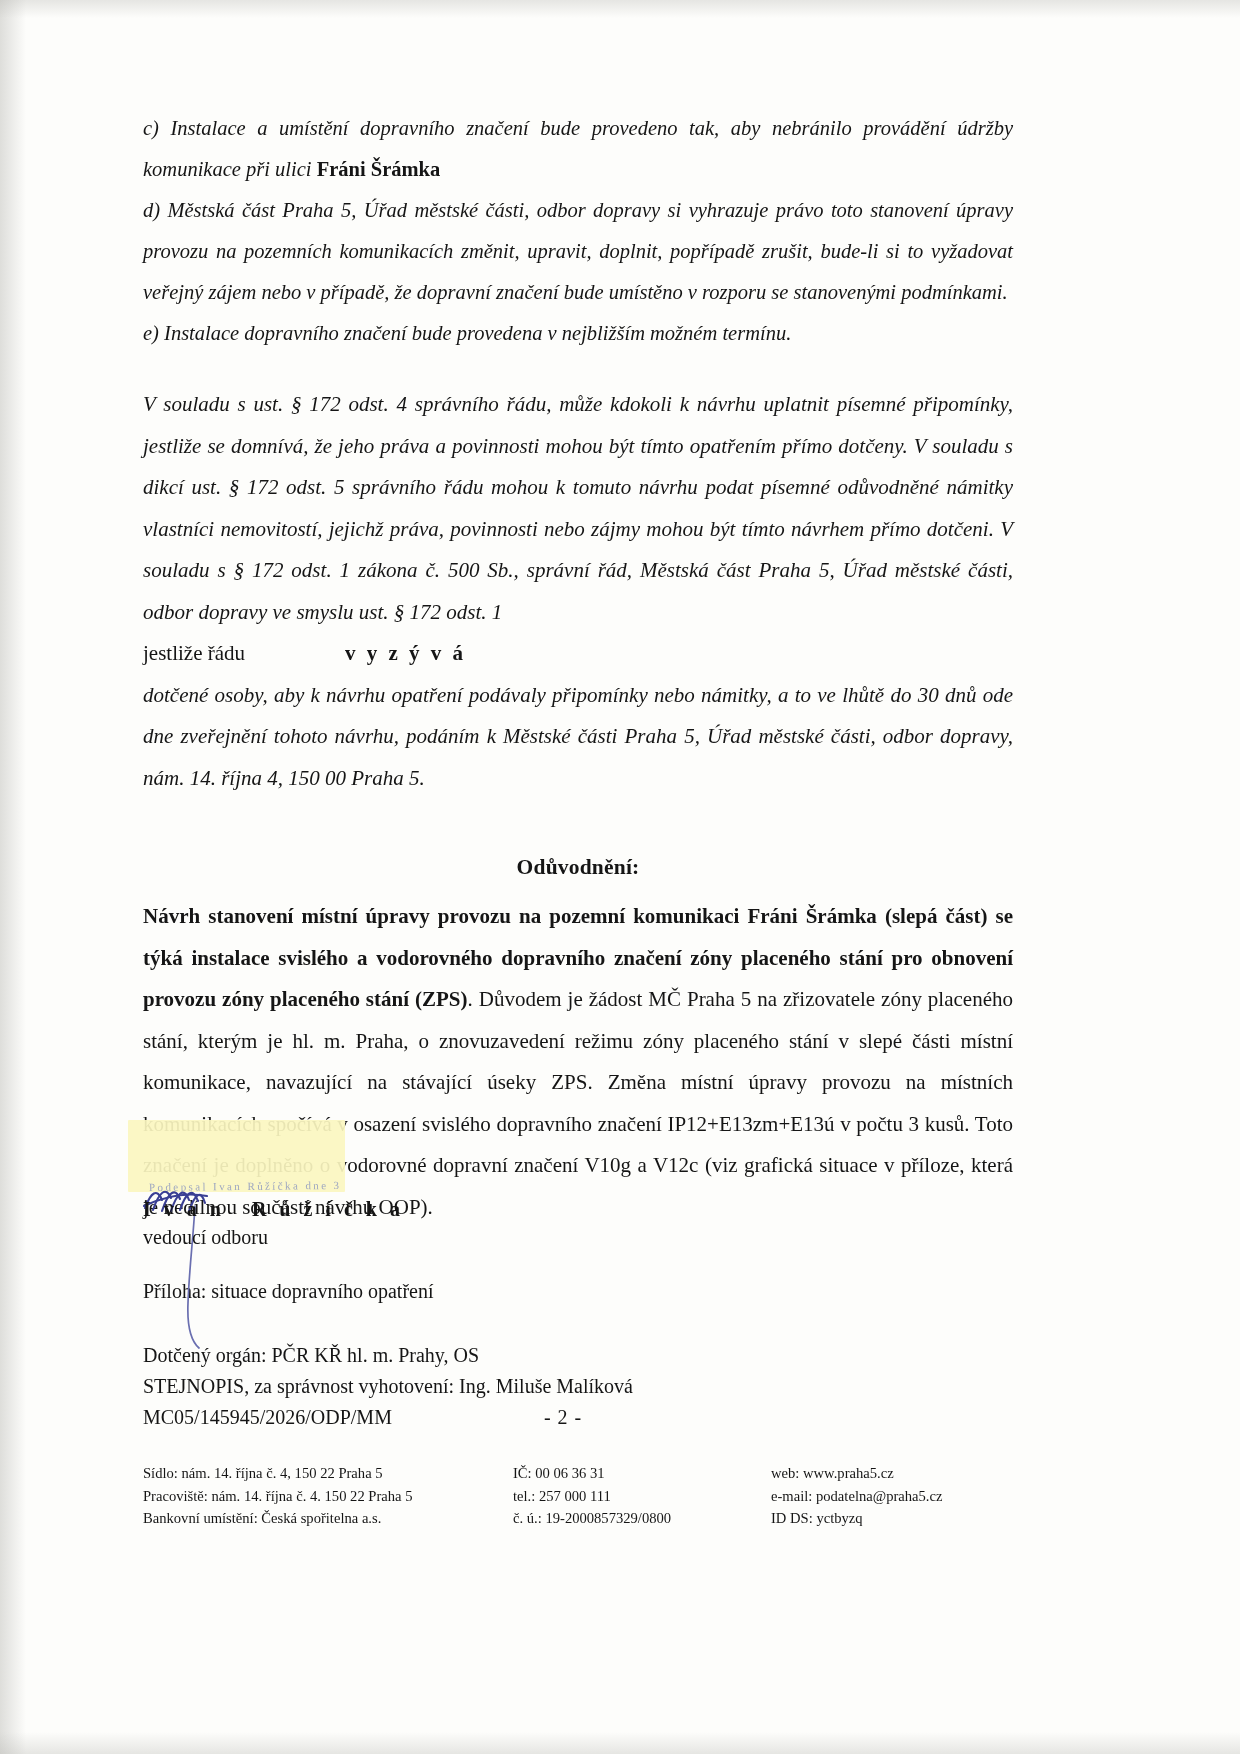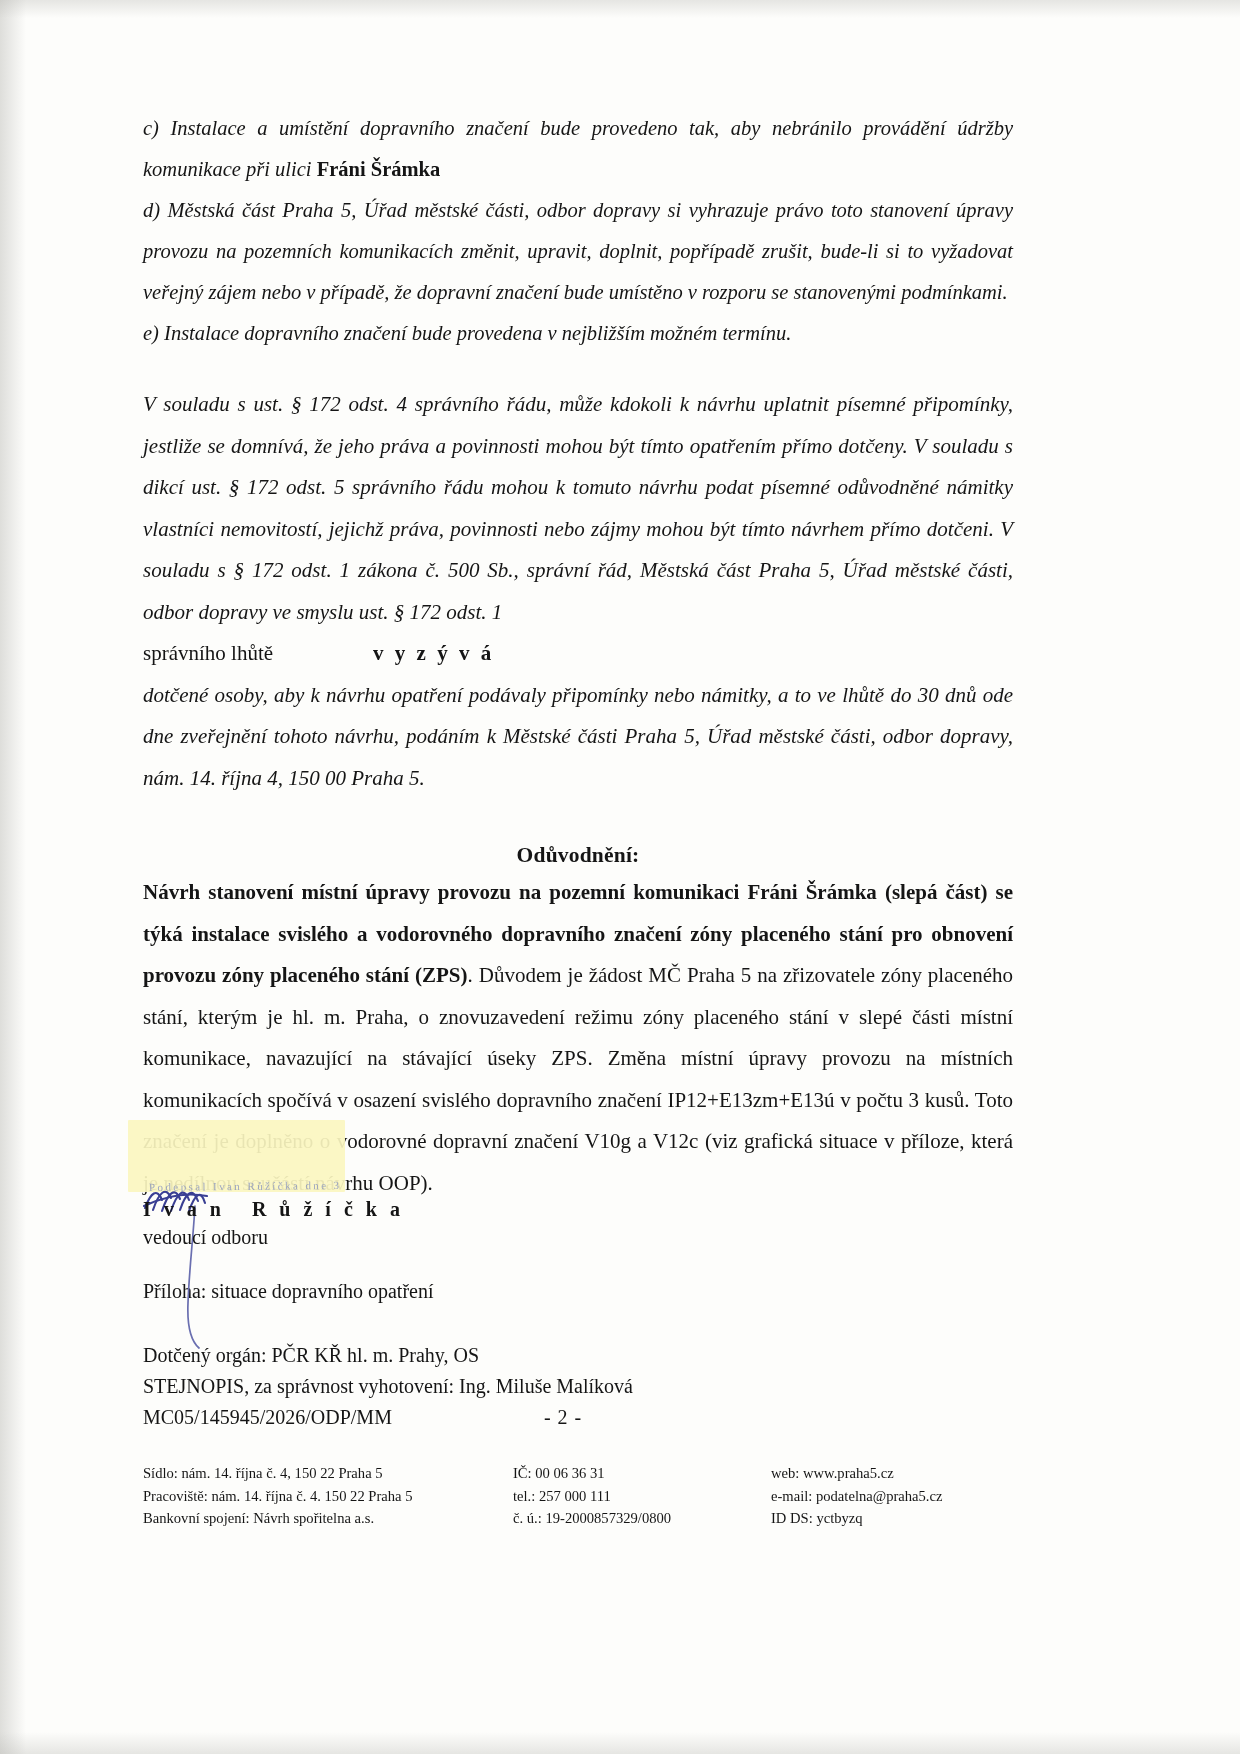--- a/index.html
+++ b/index.html
@@ -77,21 +77,21 @@
     font-weight: bold;
     letter-spacing: 3.0px;
     margin-left: 100px;
   }
 
   
   .oduv-head {
     text-align: center;
     font-weight: bold;
     font-size: 21.5px;
-    margin: 0;
+    margin: 12px;
     padding-top: 44px;
     padding-bottom: 4px;
     letter-spacing: 0.2px;
   }
   .oduv-par {
     font-size: 21px;
     line-height: 41.5px;
     text-align: justify;
     text-justify: inter-word;
     margin: 0;
@@ -206,21 +206,21 @@
     <p class="clause">d) Městská část Praha 5, Úřad městské části, odbor dopravy si vyhrazuje právo toto stanovení úpravy provozu na pozemních komunikacích změnit, upravit, doplnit, popřípadě zrušit, bude-li si to vyžadovat veřejný zájem nebo v případě, že dopravní značení bude umístěno v rozporu se stanovenými podmínkami.</p>
 
     <p class="clause">e) Instalace dopravního značení bude provedena v nejbližším možném termínu.</p>
 
     <div class="clause-spacer"></div>
     <div style="height:24px"></div>
 
     <p class="body-par">V souladu s ust. § 172 odst. 4 správního řádu, může kdokoli k návrhu uplatnit písemné připomínky, jestliže se domnívá, že jeho práva a povinnosti mohou být tímto opatřením přímo dotčeny.  V souladu s dikcí ust. § 172 odst. 5 správního řádu mohou k tomuto návrhu podat písemné odůvodněné námitky vlastníci nemovitostí, jejichž práva, povinnosti nebo zájmy mohou být tímto návrhem přímo dotčeni. V souladu s § 172 odst. 1 zákona č. 500 Sb., správní řád, Městská část Praha 5, Úřad městské části, odbor dopravy ve smyslu ust. § 172 odst. 1</p>
 
     <div class="vyzyva-line">
-      <span class="vyzyva-left">správního lhůtě</span>
+      <span class="vyzyva-left">jestliže řádu</span>
       <span class="vyzyva-word">v y z ý v á</span>
     </div>
 
     <p class="body-par">dotčené osoby, aby k návrhu opatření podávaly připomínky nebo námitky, a to ve lhůtě do 30 dnů ode dne zveřejnění tohoto návrhu, podáním k Městské části Praha 5, Úřad městské části, odbor dopravy, nám. 14. října 4, 150 00 Praha 5.</p>
 
     <p class="oduv-head">Odůvodnění:</p>
 
     <p class="oduv-par"><span class="oduv-bold">Návrh stanovení místní úpravy provozu na pozemní komunikaci Fráni Šrámka (slepá část) se týká instalace svislého a vodorovného dopravního značení zóny placeného stání pro obnovení provozu zóny placeného stání (ZPS)</span><span>. Důvodem je žádost MČ Praha 5 na zřizovatele zóny placeného stání, kterým je hl. m. Praha, o znovuzavedení režimu zóny placeného stání v slepé části místní komunikace, navazující na stávající úseky ZPS. Změna místní úpravy provozu na místních komunikacích spočívá v osazení svislého dopravního značení IP12+E13zm+E13ú v počtu 3 kusů. Toto značení je doplněno o vodorovné dopravní značení V10g a V12c (viz grafická situace v příloze, která je nedílnou součástí návrhu OOP).</span></p>
 
   </div>
@@ -261,19 +261,19 @@
       <span class="fcol1">Sídlo: nám. 14. října č. 4, 150 22 Praha 5</span>
       <span class="fcol2">IČ: 00 06 36 31</span>
       <span class="fcol3">web: www.praha5.cz</span>
     </div>
     <div class="footer-row">
       <span class="fcol1">Pracoviště: nám. 14. října č. 4. 150 22 Praha 5</span>
       <span class="fcol2">tel.: 257 000 111</span>
       <span class="fcol3">e-mail: podatelna@praha5.cz</span>
     </div>
     <div class="footer-row">
-      <span class="fcol1">Bankovní spojení: Návrh spořitelna a.s.</span>
+      <span class="fcol1">Bankovní umístění: Česká spořitelna a.s.</span>
       <span class="fcol2">č. ú.: 19-2000857329/0800</span>
       <span class="fcol3">ID DS: yctbyzq</span>
     </div>
   </div>
 
 </div>
 
 </body></html>

